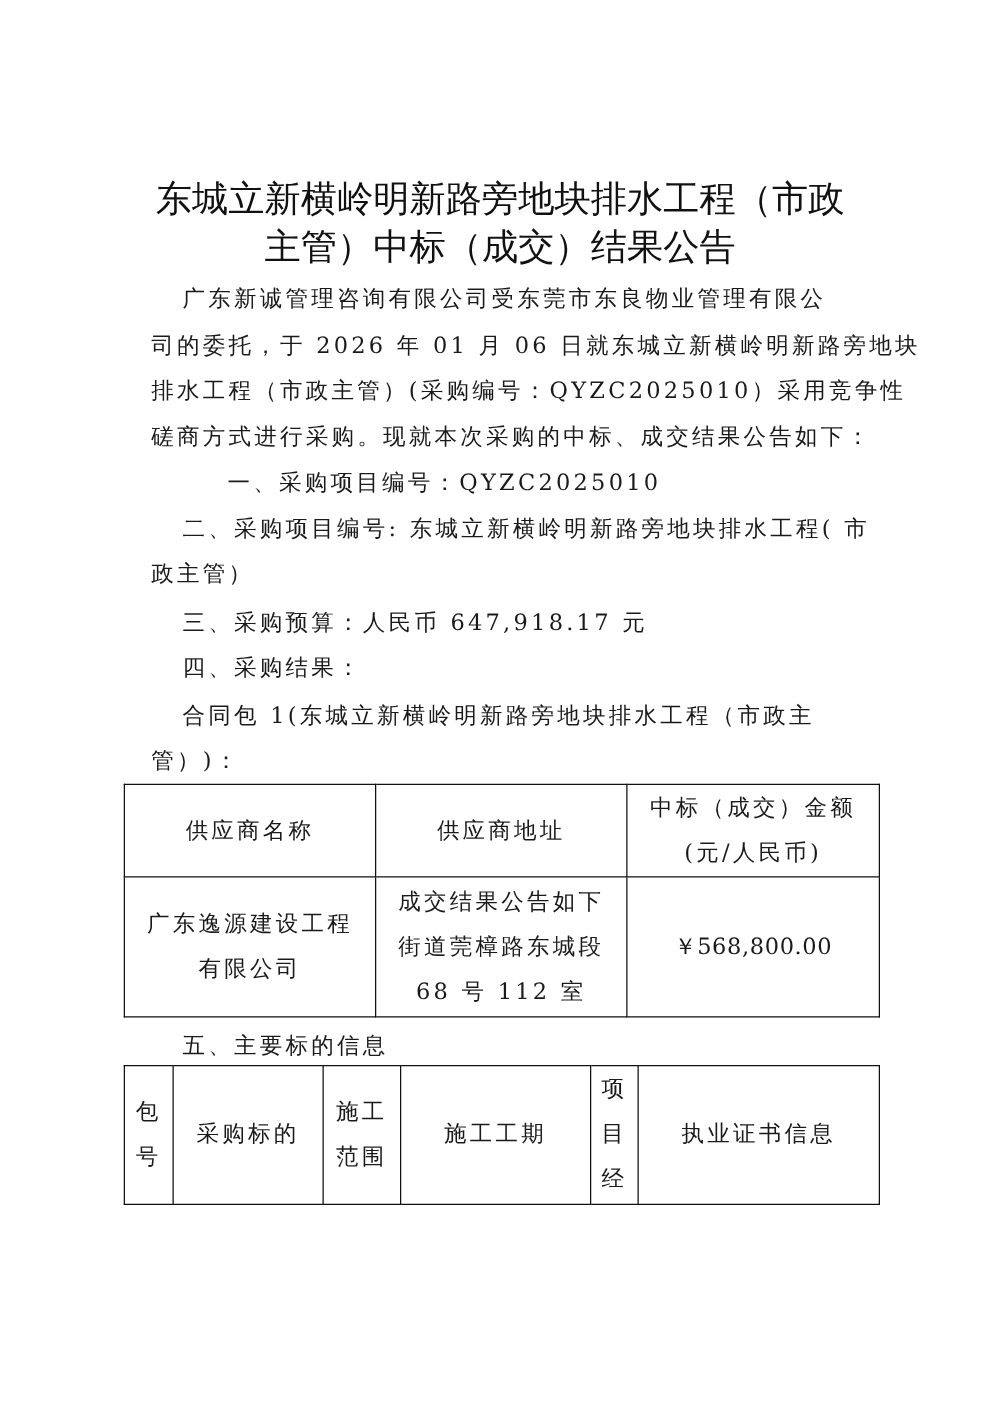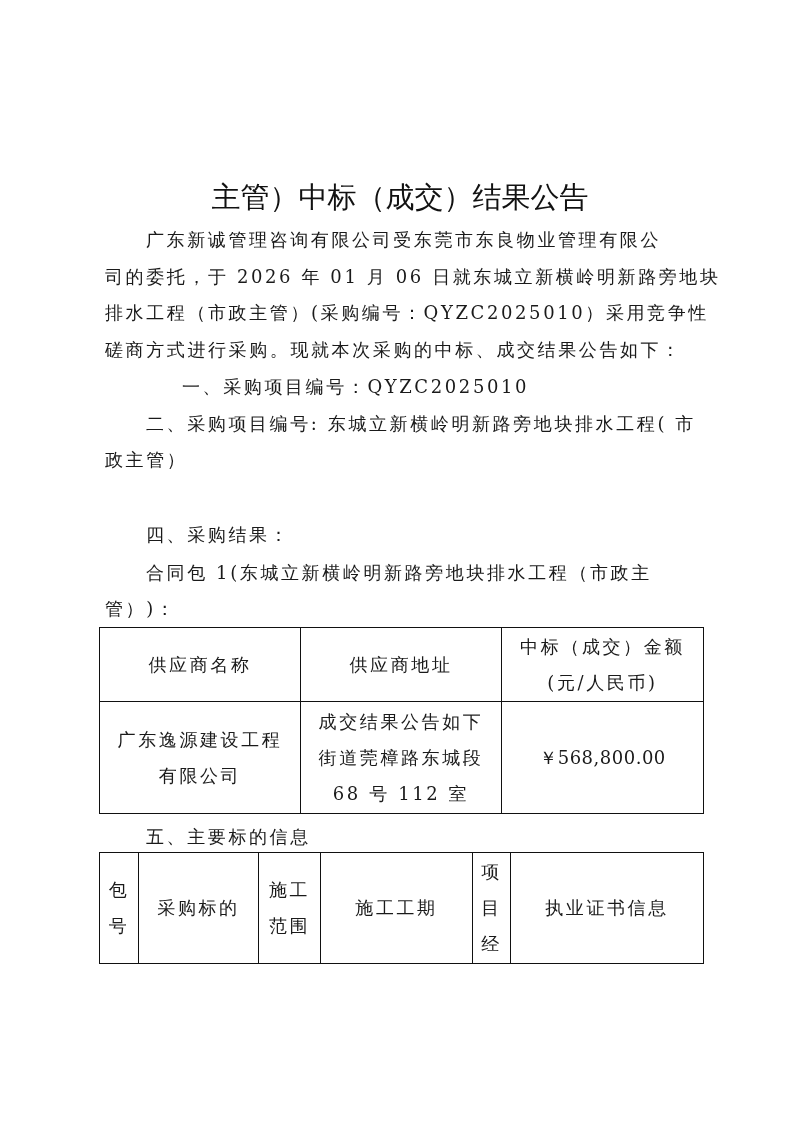--- a/index.html
+++ b/index.html
@@ -30,21 +30,21 @@
       font-size: 29px;
       line-height: 42px;
       color: #111;
       letter-spacing: 0px;
     }
     .title.l1 { top: 138px; }
     .title.l2 { top: 176px; }
 
     .line {
       position: absolute;
-      left: 105px;
+      left: 121px;
       width: 590px;
       font-size: 18px;
       line-height: 24px;
       white-space: nowrap;
       letter-spacing: 2.6px;
       color: #1a1a1a;
     }
     .line.indent { left: 146px; width: 550px; }
 
     table.grid {
@@ -69,30 +69,32 @@
     .t2 { left: 99px; top: 852px; width: 604px; }
     .t2 td { height: 110px; }
 
     .cell-line { display: block; }
   </style>
 </head>
 <body>
 
 <div class="page">
 
+  <div class="title l1">东城立新横岭明新路旁地块排水工程（市政</div>
   <div class="title l2">主管）中标（成交）结果公告</div>
 
   <div class="line indent" style="top:228px;">广东新诚管理咨询有限公司受东莞市东良物业管理有限公</div>
   <div class="line" style="top:265px;">司的委托，于 2026 年 01 月 06 日就东城立新横岭明新路旁地块</div>
   <div class="line" style="top:301px;text-align:right;">排水工程（市政主管）(采购编号：QYZC2025010）采用竞争性</div>
   <div class="line" style="top:338px;">磋商方式进行采购。现就本次采购的中标、成交结果公告如下：</div>
 
   <div class="line indent" style="top:375px;margin-left:36px;">一、采购项目编号：QYZC2025010</div>
   <div class="line indent" style="top:412px;">二、采购项目编号: 东城立新横岭明新路旁地块排水工程( 市</div>
   <div class="line" style="top:448px;">政主管）</div>
+  <div class="line indent" style="top:487px;">三、采购预算：人民币 647,918.17 元</div>
   <div class="line indent" style="top:523px;">四、采购结果：</div>
   <div class="line indent" style="top:561px;">合同包 1(东城立新横岭明新路旁地块排水工程（市政主</div>
   <div class="line" style="top:597px;">管）)：</div>
 
   <table class="grid t1">
     <colgroup>
       <col style="width:201px">
       <col style="width:201px">
       <col style="width:202px">
     </colgroup>

